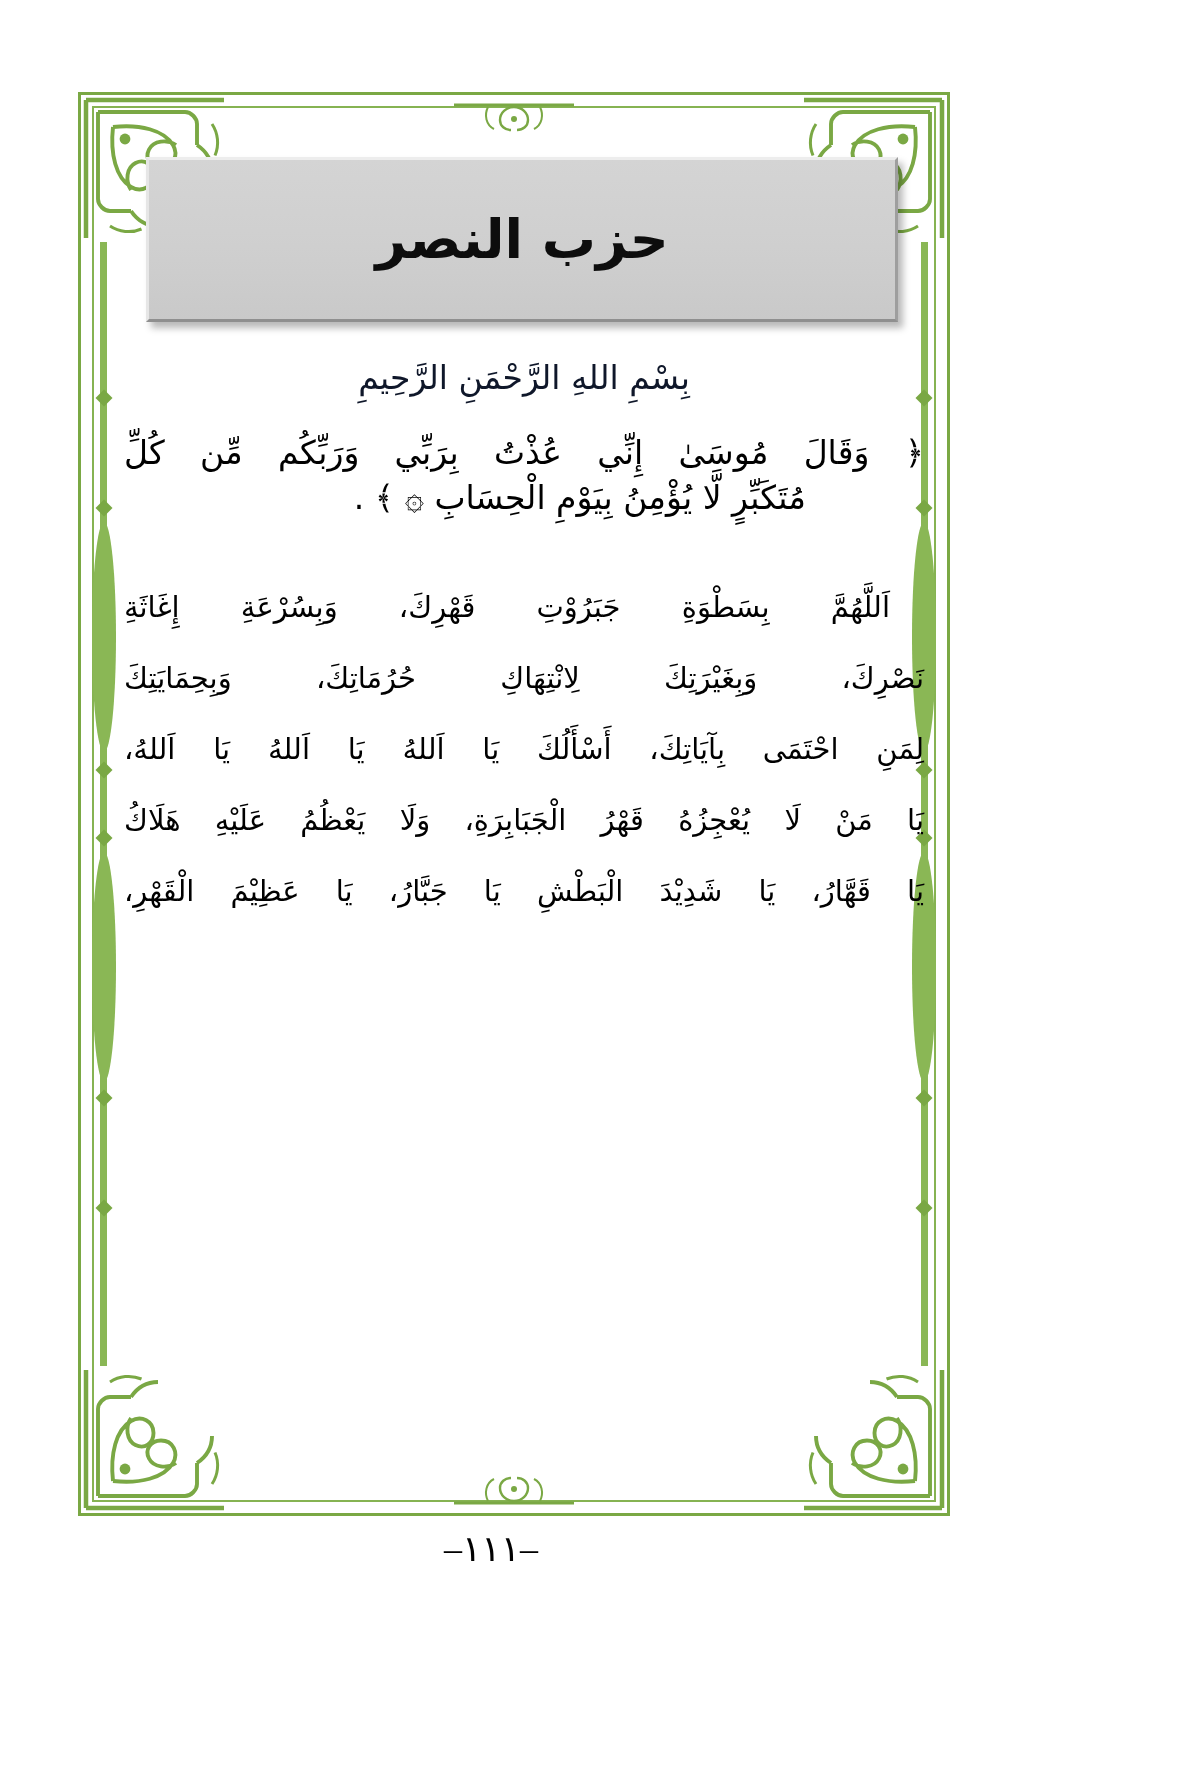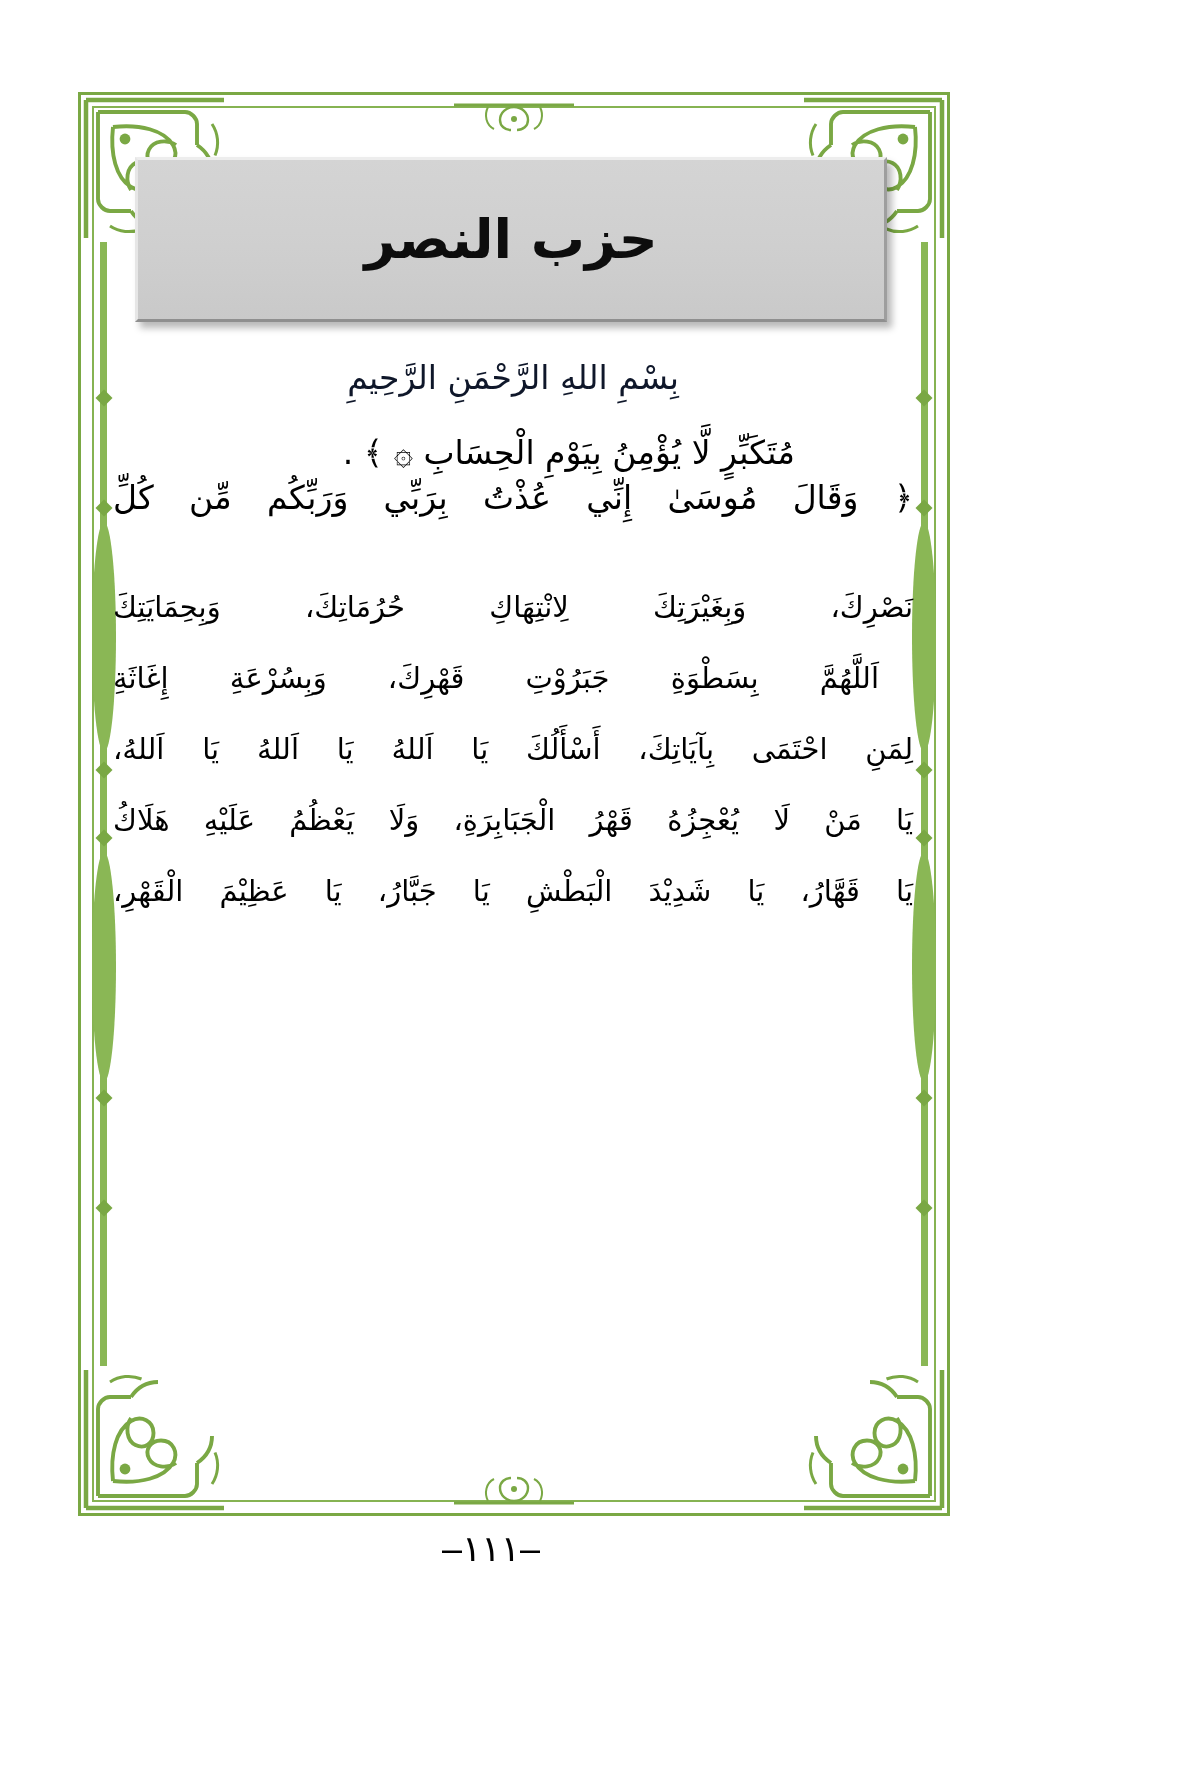--- a/index.html
+++ b/index.html
@@ -97,21 +97,21 @@
     height: 46px;
     color: #7aa844;
   }
   .edge-orn svg { width: 100%; height: 100%; display: block; }
   .edge-orn.top    { left: 50%; margin-left: -60px; top: 3px; }
   .edge-orn.bottom { left: 50%; margin-left: -60px; bottom: 3px; transform: scaleY(-1); }
 
   
   .content {
     position: absolute;
-    left: 113px;
+    left: 124px;
     top: 140px;
     width: 800px;
     height: 1330px;
   }
 
   
   .title-plaque {
     position: absolute;
     left: 22px;
     top: 17px;
@@ -202,21 +202,21 @@
     letter-spacing: 0.5px;
   }
 
   
   .page-number {
     position: absolute;
     left: 0;
     top: 1528px;
     width: 982px;
     text-align: center;
-    font-family: Liberation Sans, sans-serif;
+    font-family: Liberation Serif, serif;
     font-size: 36px;
     color: #000;
     direction: rtl;
     letter-spacing: 1px;
   }
 </style>
 </head>
 <body>
 
 <div class="page">
@@ -327,27 +327,27 @@
 
   <div class="content">
 
     <div class="title-plaque">
       <div class="title-text">حزب النصر</div>
     </div>
 
     <div class="basmala">بِسْمِ اللهِ الرَّحْمَنِ الرَّحِيمِ</div>
 
     <div class="verse-block">
+      <div class="verse-line line1">﴿ وَقَالَ مُوسَىٰ إِنِّي عُذْتُ بِرَبِّي وَرَبِّكُم مِّن كُلِّ</div>
       <div class="verse-line line2">مُتَكَبِّرٍ لَّا يُؤْمِنُ بِيَوْمِ الْحِسَابِ ۞ ﴾ .</div>
-      <div class="verse-line line1">﴿ وَقَالَ مُوسَىٰ إِنِّي عُذْتُ بِرَبِّي وَرَبِّكُم مِّن كُلِّ</div>
     </div>
 
     <div class="body-block">
+      <div class="body-line indent">اَللَّهُمَّ بِسَطْوَةِ جَبَرُوْتِ قَهْرِكَ، وَبِسُرْعَةِ إِغَاثَةِ</div>
       <div class="body-line">نَصْرِكَ، وَبِغَيْرَتِكَ لِانْتِهَاكِ حُرُمَاتِكَ، وَبِحِمَايَتِكَ</div>
-      <div class="body-line indent">اَللَّهُمَّ بِسَطْوَةِ جَبَرُوْتِ قَهْرِكَ، وَبِسُرْعَةِ إِغَاثَةِ</div>
       <div class="body-line">لِمَنِ احْتَمَى بِآيَاتِكَ، أَسْأَلُكَ يَا اَللهُ يَا اَللهُ يَا اَللهُ،</div>
       <div class="body-line">يَا مَنْ لَا يُعْجِزُهُ قَهْرُ الْجَبَابِرَةِ، وَلَا يَعْظُمُ عَلَيْهِ هَلَاكُ</div>
       <div class="body-line">يَا قَهَّارُ، يَا شَدِيْدَ الْبَطْشِ يَا جَبَّارُ، يَا عَظِيْمَ الْقَهْرِ،</div>
     </div>
 
   </div>
 
   <div class="page-number">–١١١–</div>
 
 </div>

